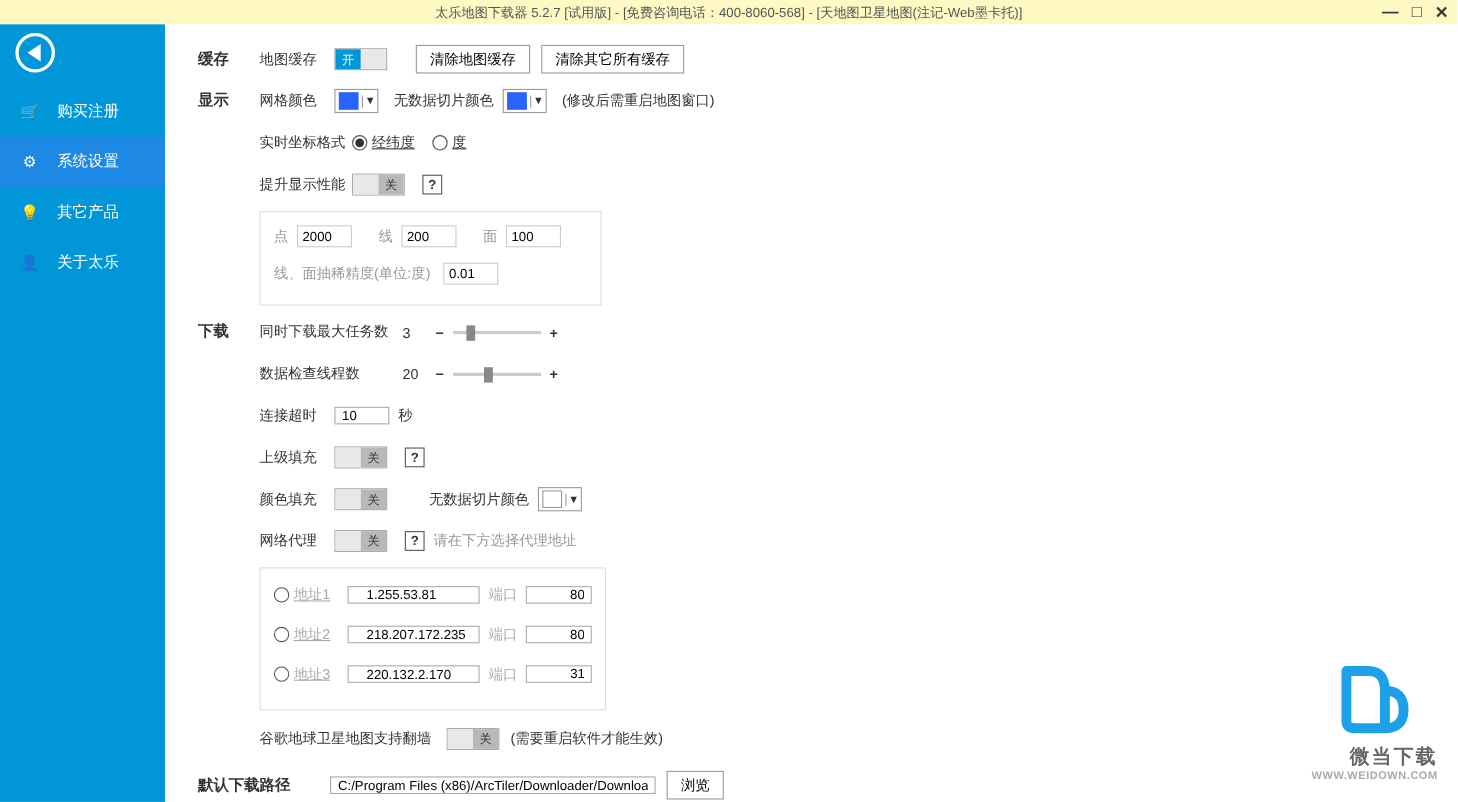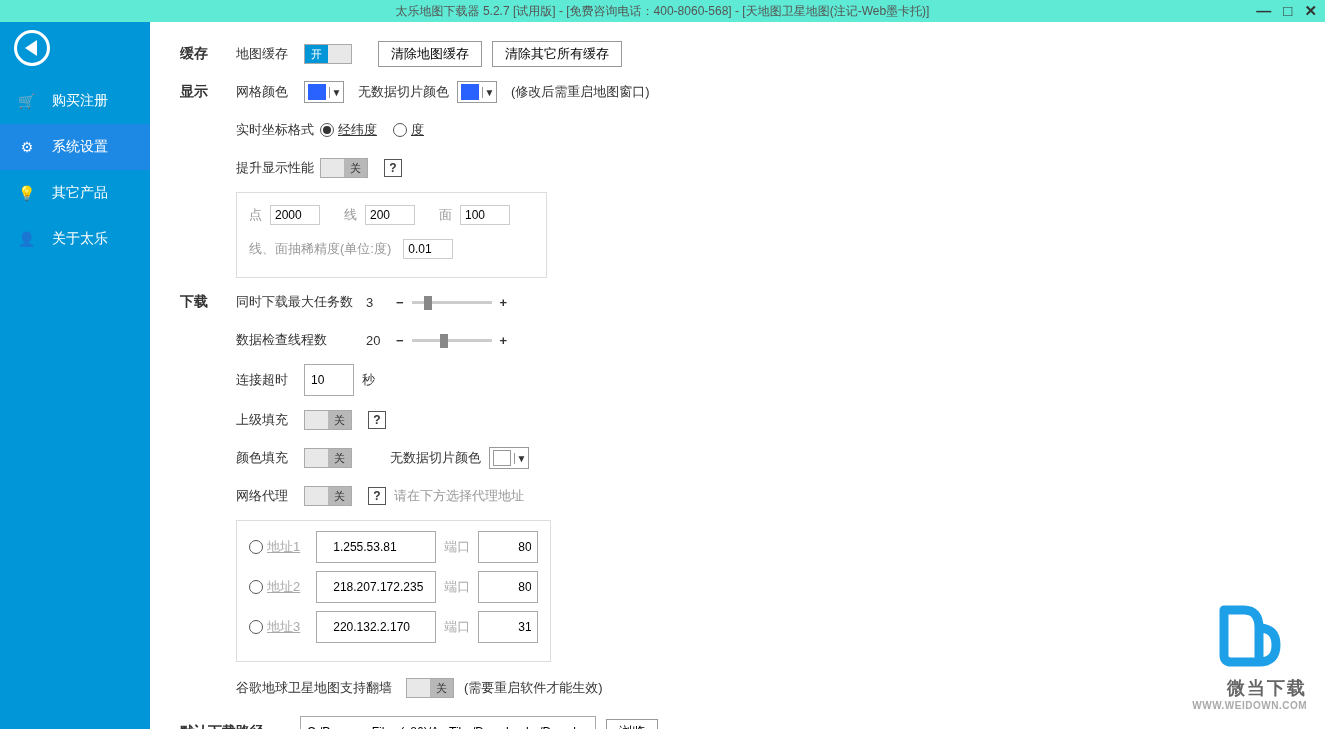--- a/index.html
+++ b/index.html
@@ -1,17 +1,17 @@
 <!DOCTYPE html>
 <html><head>
   <meta charset="utf-8">
   <style>
     * { margin: 0; padding: 0; box-sizing: border-box; font-family: "Microsoft YaHei", Arial, sans-serif; }
     body { width: 1325px; height: 729px; background: #fff; overflow: hidden; position: relative; font-size: 13px; }
-    .titlebar { height: 22px; background: #5eead4; display: flex; align-items: center; justify-content: center; color: #555; font-size: 12px; position: relative; text-align: right; }
+    .titlebar { height: 22px; background: #fef9c3; display: flex; align-items: center; justify-content: center; color: #555; font-size: 12px; position: relative; text-align: right; }
     .win-controls { position: absolute; right: 8px; top: 2px; display: flex; gap: 12px; }
     .win-controls span { cursor: pointer; font-size: 15px; font-weight: bold; color: #333; }
     .container { display: flex; height: calc(100% - 22px); }
     .sidebar { width: 150px; background: #0096d7; color: #fff; display: flex; flex-direction: column; }
     .back-btn { width: 40px; height: 40px; margin: 8px 0 8px 14px; cursor: pointer; }
     .back-circle { width: 36px; height: 36px; border: 3px solid #fff; border-radius: 50%; display: flex; align-items: center; justify-content: center; }
     .back-arrow { width: 0; height: 0; border-top: 8px solid transparent; border-bottom: 8px solid transparent; border-right: 12px solid #fff; margin-left: -3px; }
     .sidebar-item { display: flex; align-items: center; height: 46px; padding-left: 18px; cursor: pointer; font-size: 14px; }
     .sidebar-item.active { background: #1e88e5; }
     .sb-icon { width: 18px; height: 18px; margin-right: 16px; display: flex; align-items: center; justify-content: center; }
@@ -37,21 +37,21 @@
     .perf-box { margin-left: 56px; border: 1px solid #ddd; padding: 8px 12px; display: inline-block; color: #999; }
     .perf-box .row { margin-bottom: 6px; }
     .mini-label { margin-right: 8px; color: #999; }
     .mini-input { width: 50px; height: 20px; border: 1px solid #ccc; padding: 0 4px; margin-right: 24px; font-size: 12px; }
     .slider { width: 80px; height: 3px; background: #ccc; position: relative; margin: 0 8px; }
     .slider-knob { position: absolute; width: 8px; height: 14px; background: #888; top: -5px; }
     .slider-minus, .slider-plus { font-weight: bold; cursor: pointer; }
     .val-span { width: 30px; display: inline-block; }
     .proxy-box { margin-left: 56px; border: 1px solid #ddd; padding: 10px 12px; display: inline-block; }
     .proxy-box .row { margin-bottom: 8px; color: #aaa; }
-    .text-input { height: 32px; border: 1px solid #aaa; padding: 0 6px; font-size: 12px; }
+    .text-input { height: 16px; border: 1px solid #aaa; padding: 0 6px; font-size: 12px; }
     .addr-input { width: 120px; padding-left: 16px; }
     .port-input { width: 60px; padding-left: 39px; }
     .path-input { width: 296px; }
     .gray-hint { color: #999; margin-left: 8px; }
     .bold-label { width: 120px; font-weight: bold; font-size: 14px; }
     .indent-56 { margin-left: 56px; }
     .watermark { position: absolute; right: 18px; bottom: 18px; text-align: right; color: #999; font-weight: bold; }
     .wm-logo { width: 72px; height: 72px; margin: 0 auto 4px; position: relative; }
     .wm-text { font-size: 18px; color: #666; letter-spacing: 2px; }
     .wm-url { font-size: 10px; color: #aaa; letter-spacing: 0.5px; }

